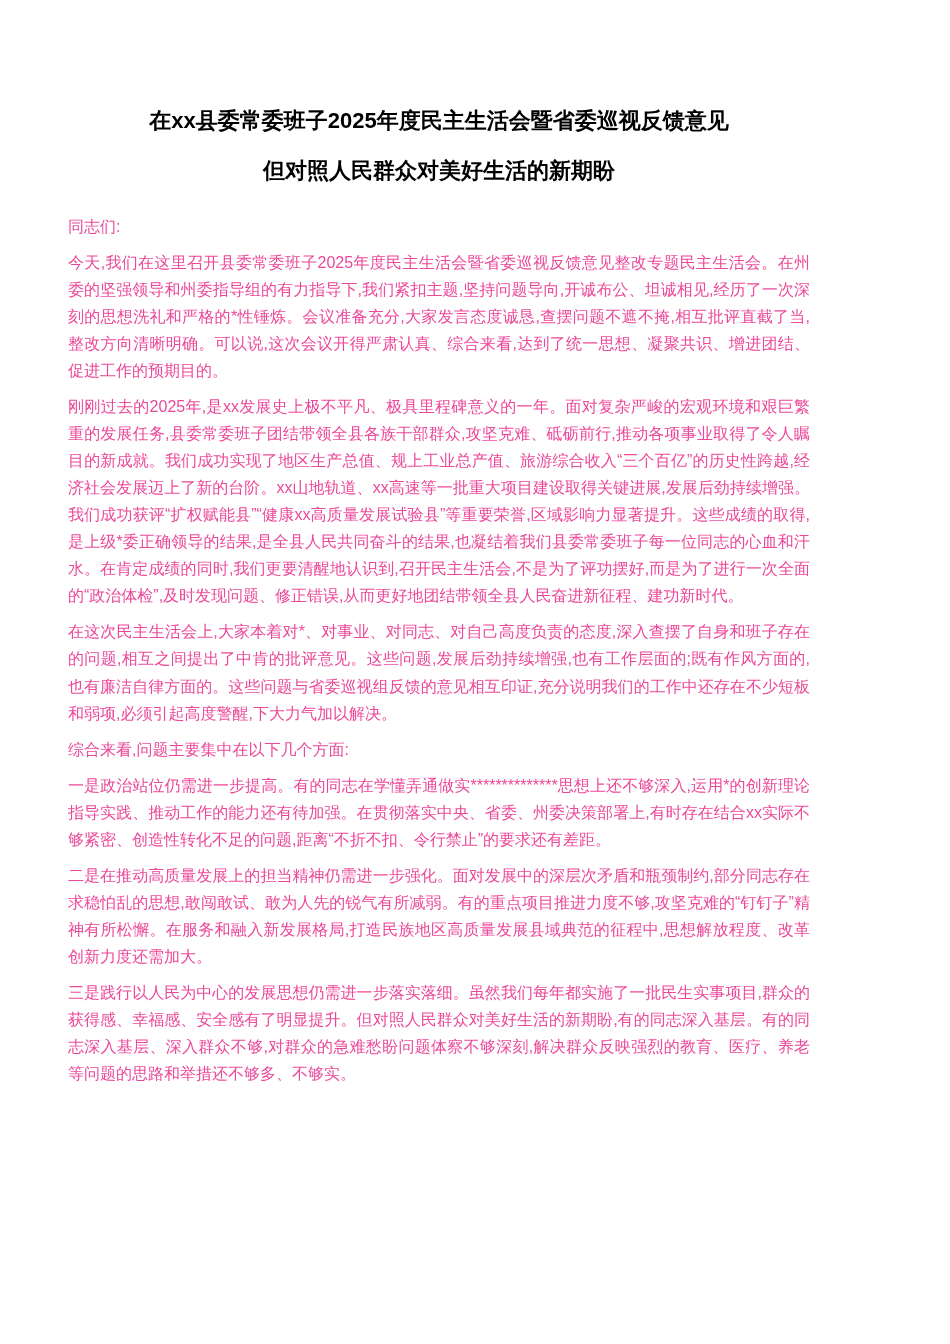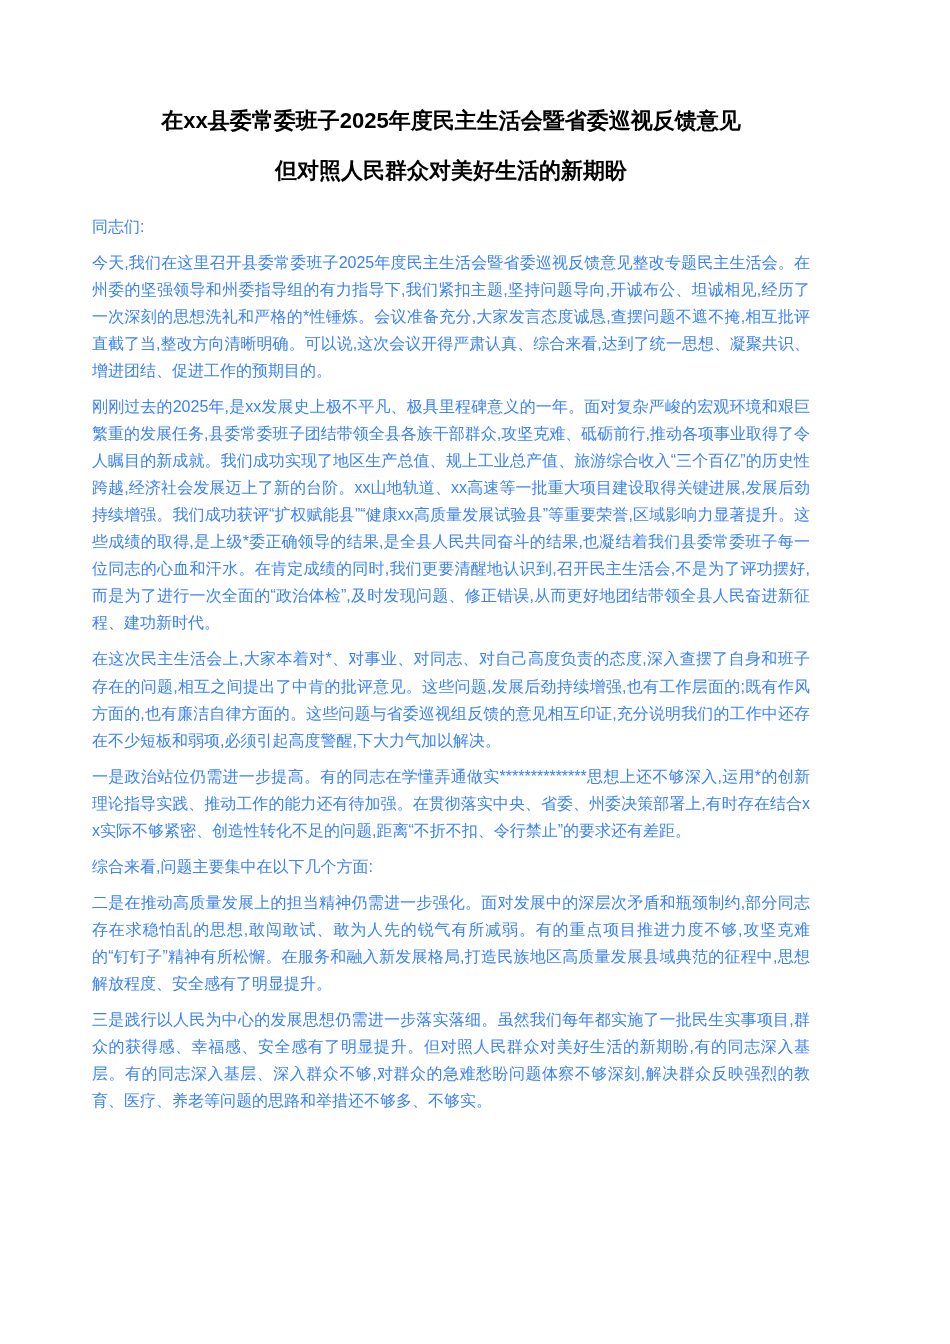--- a/index.html
+++ b/index.html
@@ -6,57 +6,57 @@
     margin: 0;
     padding: 0;
     background: #ffffff;
   }
   .page {
     position: relative;
     width: 950px;
     min-height: 1344px;
     box-sizing: border-box;
     background: #ffffff;
-    padding: 96px 140px 60px 92px;
+    padding: 96px 140px 60px 68px;
     font-family: "Liberation Sans", "DejaVu Sans", sans-serif;
     color: #000000;
   }
   .doc-title {
     margin: 0 0 18px 0;
     font-size: 22px;
     font-weight: bold;
     text-align: center;
     line-height: 2.25;
     color: #000000;
   }
   .doc-title .title-line {
     display: block;
   }
   .doc-body {
     font-size: 16px;
     line-height: 1.69;
-    color: #3b82f6;
+    color: #ec4899;
   }
   .para {
     margin: 0 0 9px 0;
     text-align: justify;
     word-break: break-all;
   }
 </style>
 </head>
 <body>
 
 <div class="page">
   <h1 class="doc-title">
     <span class="title-line">在xx县委常委班子2025年度民主生活会暨省委巡视反馈意见</span>
     <span class="title-line">但对照人民群众对美好生活的新期盼</span>
   </h1>
   <div class="doc-body">
       <p class="para">同志们:</p>
       <p class="para">今天,我们在这里召开县委常委班子2025年度民主生活会暨省委巡视反馈意见整改专题民主生活会。在州委的坚强领导和州委指导组的有力指导下,我们紧扣主题,坚持问题导向,开诚布公、坦诚相见,经历了一次深刻的思想洗礼和严格的*性锤炼。会议准备充分,大家发言态度诚恳,查摆问题不遮不掩,相互批评直截了当,整改方向清晰明确。可以说,这次会议开得严肃认真、综合来看,达到了统一思想、凝聚共识、增进团结、促进工作的预期目的。</p>
       <p class="para">刚刚过去的2025年,是xx发展史上极不平凡、极具里程碑意义的一年。面对复杂严峻的宏观环境和艰巨繁重的发展任务,县委常委班子团结带领全县各族干部群众,攻坚克难、砥砺前行,推动各项事业取得了令人瞩目的新成就。我们成功实现了地区生产总值、规上工业总产值、旅游综合收入“三个百亿”的历史性跨越,经济社会发展迈上了新的台阶。xx山地轨道、xx高速等一批重大项目建设取得关键进展,发展后劲持续增强。我们成功获评“扩权赋能县”“健康xx高质量发展试验县”等重要荣誉,区域影响力显著提升。这些成绩的取得,是上级*委正确领导的结果,是全县人民共同奋斗的结果,也凝结着我们县委常委班子每一位同志的心血和汗水。在肯定成绩的同时,我们更要清醒地认识到,召开民主生活会,不是为了评功摆好,而是为了进行一次全面的“政治体检”,及时发现问题、修正错误,从而更好地团结带领全县人民奋进新征程、建功新时代。</p>
       <p class="para">在这次民主生活会上,大家本着对*、对事业、对同志、对自己高度负责的态度,深入查摆了自身和班子存在的问题,相互之间提出了中肯的批评意见。这些问题,发展后劲持续增强,也有工作层面的;既有作风方面的,也有廉洁自律方面的。这些问题与省委巡视组反馈的意见相互印证,充分说明我们的工作中还存在不少短板和弱项,必须引起高度警醒,下大力气加以解决。</p>
+      <p class="para">综合来看,问题主要集中在以下几个方面:</p>
       <p class="para">一是政治站位仍需进一步提高。有的同志在学懂弄通做实**************思想上还不够深入,运用*的创新理论指导实践、推动工作的能力还有待加强。在贯彻落实中央、省委、州委决策部署上,有时存在结合xx实际不够紧密、创造性转化不足的问题,距离“不折不扣、令行禁止”的要求还有差距。</p>
-      <p class="para">综合来看,问题主要集中在以下几个方面:</p>
-      <p class="para">二是在推动高质量发展上的担当精神仍需进一步强化。面对发展中的深层次矛盾和瓶颈制约,部分同志存在求稳怕乱的思想,敢闯敢试、敢为人先的锐气有所减弱。有的重点项目推进力度不够,攻坚克难的“钉钉子”精神有所松懈。在服务和融入新发展格局,打造民族地区高质量发展县域典范的征程中,思想解放程度、安全感有了明显提升。</p>
+      <p class="para">二是在推动高质量发展上的担当精神仍需进一步强化。面对发展中的深层次矛盾和瓶颈制约,部分同志存在求稳怕乱的思想,敢闯敢试、敢为人先的锐气有所减弱。有的重点项目推进力度不够,攻坚克难的“钉钉子”精神有所松懈。在服务和融入新发展格局,打造民族地区高质量发展县域典范的征程中,思想解放程度、改革创新力度还需加大。</p>
       <p class="para">三是践行以人民为中心的发展思想仍需进一步落实落细。虽然我们每年都实施了一批民生实事项目,群众的获得感、幸福感、安全感有了明显提升。但对照人民群众对美好生活的新期盼,有的同志深入基层。有的同志深入基层、深入群众不够,对群众的急难愁盼问题体察不够深刻,解决群众反映强烈的教育、医疗、养老等问题的思路和举措还不够多、不够实。</p>
     </div>
 </div>
 
 </body></html>

